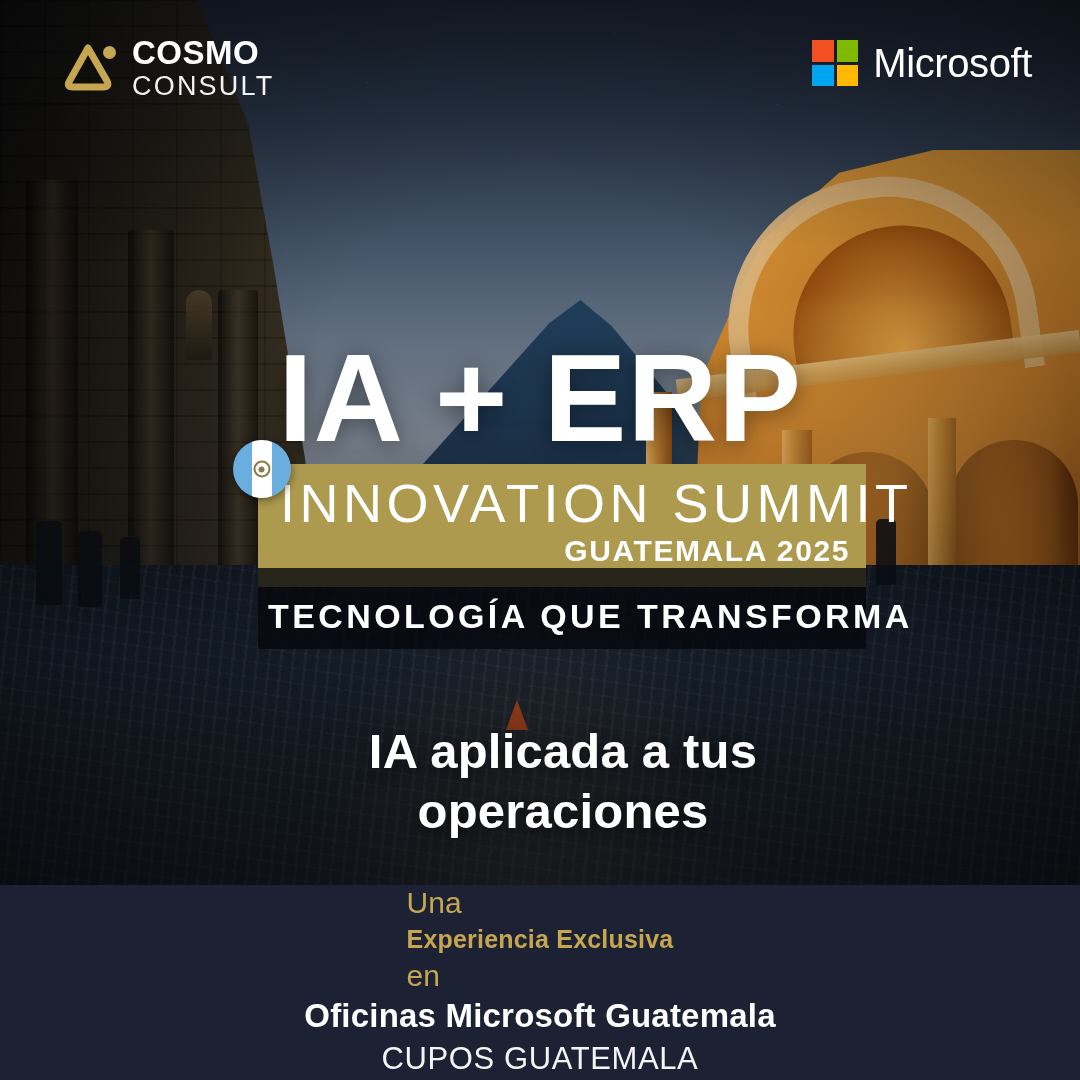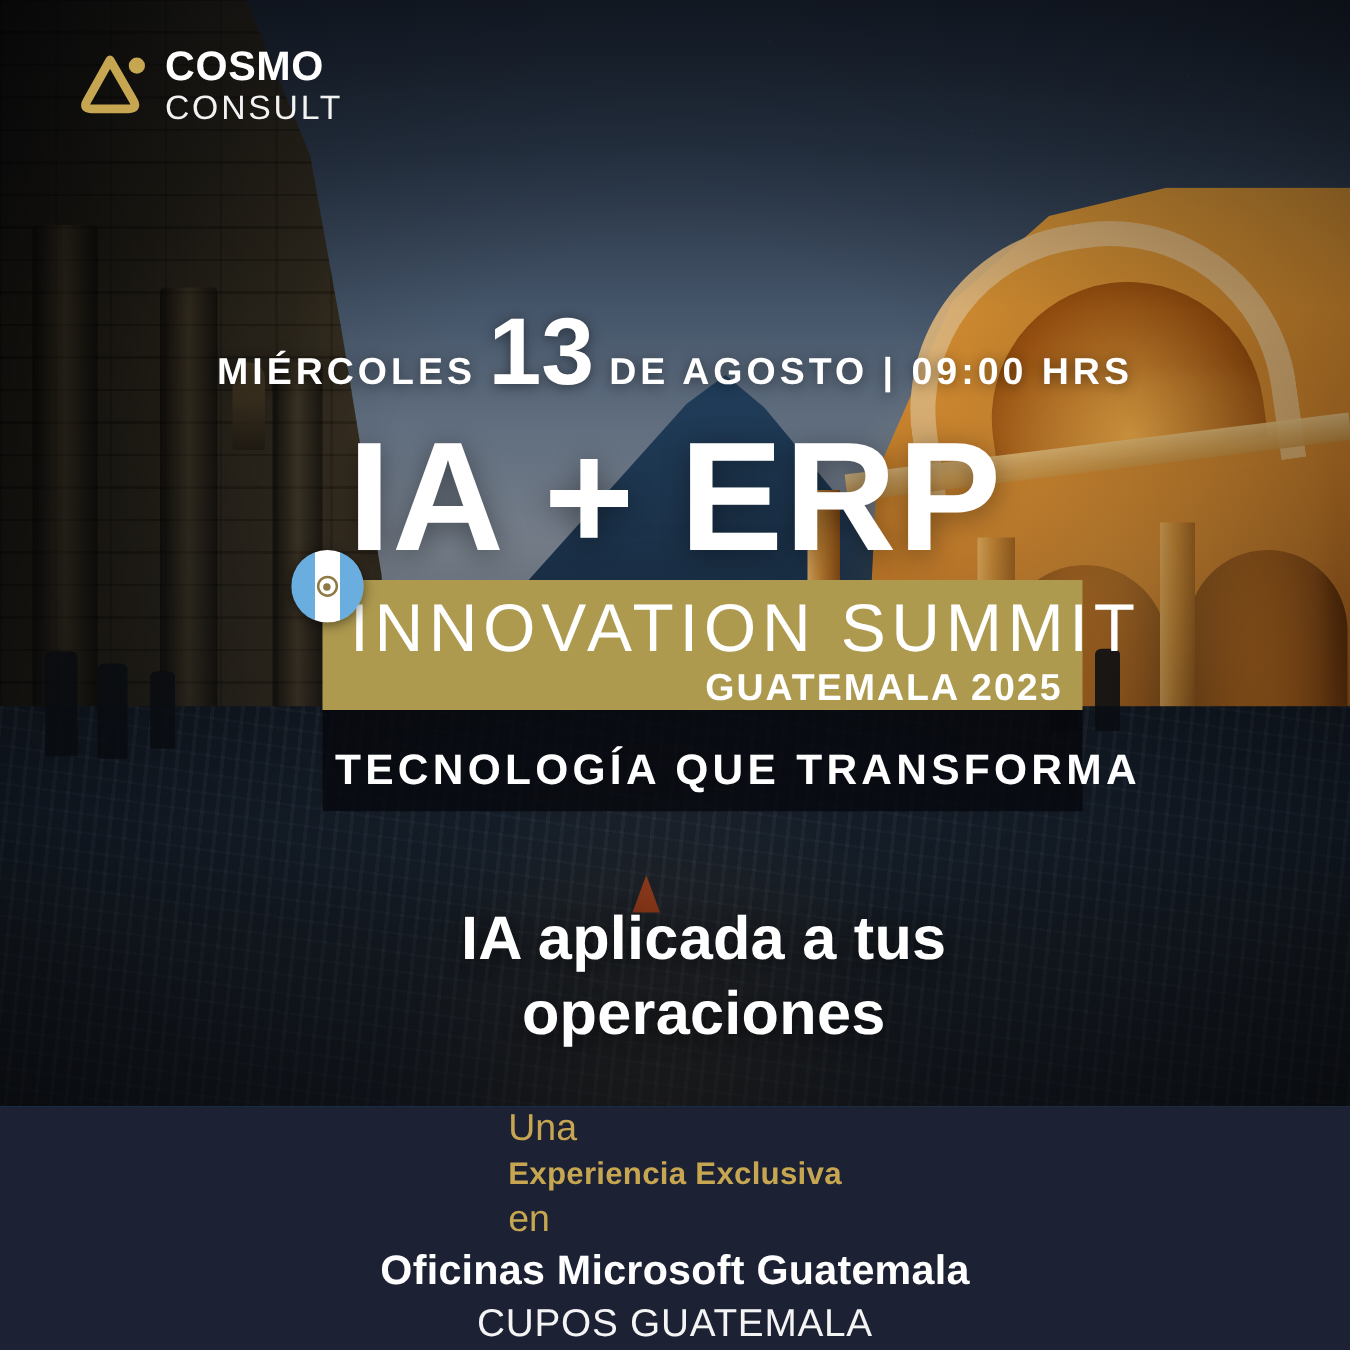--- a/index.html
+++ b/index.html
@@ -283,21 +283,21 @@
     font-size: 124px; font-weight: 800; color: #ffffff;
     letter-spacing: 1px; line-height: 1;
     text-shadow: 0 4px 22px rgba(0,0,0,.40);
   }
 
   
   .goldband {
     position: absolute;
     left: 258px; top: 464px; width: 608px;
     background: #ae9a4f;
-    padding: 10px 16px 0 22px;
+    padding: 10px 16px 19px 22px;
     box-sizing: border-box;
   }
   .goldband-title {
     font-size: 54px; font-weight: 300; color: #ffffff;
     letter-spacing: 4.5px; line-height: 1.08; white-space: nowrap;
   }
   .goldband-sub {
     font-size: 30px; font-weight: 700; color: #ffffff;
     letter-spacing: 1.6px; text-align: right; margin-top: 2px;
   }
@@ -451,26 +451,30 @@
       <svg class="cosmo-mark" viewBox="0 0 56 54">
         <path d="M26 7 L45 40 Q48 46 41 46 L11 46 Q4 46 7.5 40 Z" fill="none" stroke="#c6a651" stroke-width="7" stroke-linejoin="round"></path>
         <circle cx="47.5" cy="11.5" r="6.5" fill="#c6a651"></circle>
       </svg>
       <div class="cosmo-words">
         <span class="cosmo-top">COSMO</span>
         <span class="cosmo-bottom">CONSULT</span>
       </div>
     </div>
 
-
-    <div class="datebar">
-      <span class="date-word">MIÉRCOLES</span>
-      <span class="date-day">13</span>
-      <span class="date-rest">DE AGOSTO | 09:00 HRS</span>
-    </div>
+    <div class="logo-ms">
+      <span class="ms-squares">
+        <i style="background:#f25022"></i>
+        <i style="background:#7fba00"></i>
+        <i style="background:#00a4ef"></i>
+        <i style="background:#ffb900"></i>
+      </span>
+      <span class="ms-word">Microsoft</span>
+    </div>
+
 
     <div class="headline">IA + ERP</div>
 
     <div class="goldband">
       <div class="goldband-title">INNOVATION SUMMIT</div>
       <div class="goldband-sub">GUATEMALA 2025</div>
     </div>
 
     <div class="flag-badge">
       <span class="band blue"></span>

